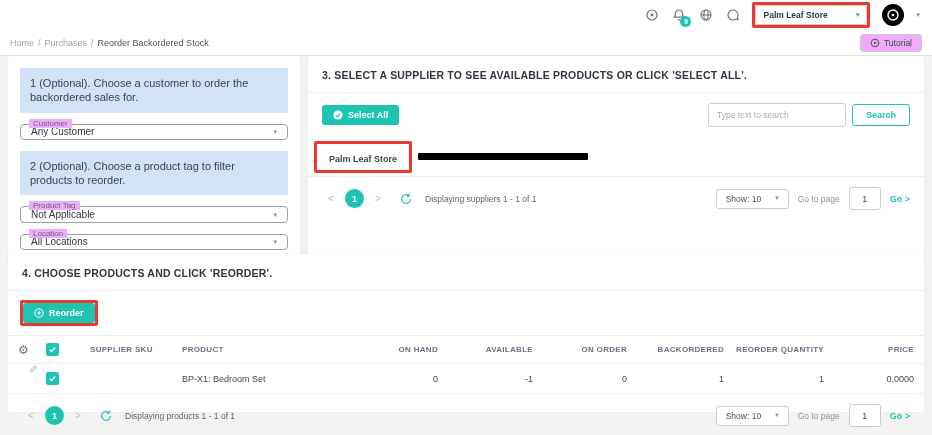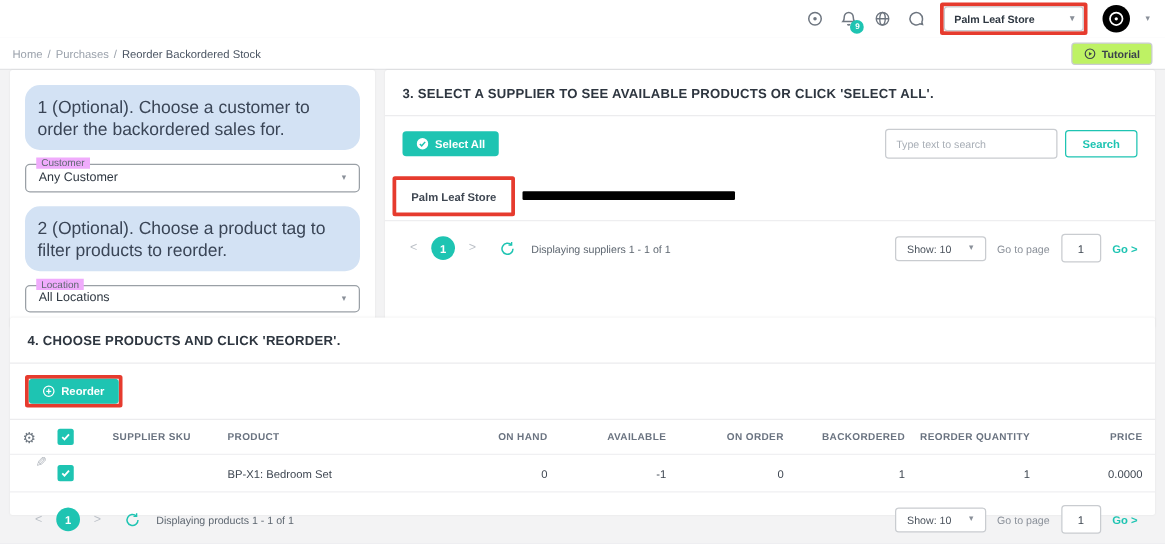--- a/index.html
+++ b/index.html
@@ -35,33 +35,33 @@
   .avatar svg { width:14px; height:14px; }
   
   .crumbbar {
     height:26px; background:#fff; border-bottom:1px solid #e3e4e6;
     display:flex; align-items:center; justify-content:space-between; padding:0 10px;
   }
   .crumbs { font-size:9px; color:#9aa1ab; }
   .crumbs .sep { margin:0 4px; color:#9aa1ab; }
   .crumb-current { color:#4a5462; }
   .tutorial-btn {
-    display:flex; align-items:center; gap:4px; background:#bef264; border:1px solid #c9ccd0;
-    border-radius:3px; padding:3px 9px; font-size:8.5px; font-weight:bold; color:#3c434c; cursor:pointer;
+    display:flex; align-items:center; gap:4px; background:#f0abfc; border:1px solid #c9ccd0;
+    border-radius:3px; padding:3px 9px; font-size:8.5px; font-weight:normal; color:#3c434c; cursor:pointer;
   }
   .tutorial-btn svg { width:10px; height:10px; }
   
   .card { position:absolute; background:#fff; border-radius:2px; box-shadow:0 0 2px rgba(0,0,0,.07); }
   .left-card  { left:8px;  top:56px; width:292px; height:206px; padding:12px; display:flex; flex-direction:column; gap:11px; }
   .right-card { left:308px; top:56px; width:616px; height:206px; }
   .bottom-card{ left:8px;  top:254px; width:916px; height:158px; }
   
   .banner {
-    background:#d3e2f4; color:#3a4556; font-size:14px; line-height:1.3;
-    padding:8px 10px; border-radius:12px;
+    background:#d3e2f4; color:#3a4556; font-size:11px; line-height:1.3;
+    padding:8px 10px; border-radius:2px;
   }
   .select-box {
     position:relative; border:1px solid #9aa0a6; border-radius:4px; height:30px;
     display:flex; align-items:center; justify-content:space-between; padding:0 10px;
     font-size:10px; color:#2f3842; cursor:pointer; background:#fff;
   }
   .select-box .flabel {
     position:absolute; top:-6px; left:8px; font-size:8px; color:#5f6771;
     background:#f0abfc; padding:0 4px;
   }
@@ -194,20 +194,25 @@
   </div>
 
   <div class="card left-card">
     <div class="banner">1 (Optional). Choose a customer to order the backordered sales for.</div>
     <div class="select-box">
       <span class="flabel">Customer</span>
       <span>Any Customer</span>
       <span class="caret">▾</span>
     </div>
     <div class="banner">2 (Optional). Choose a product tag to filter products to reorder.</div>
+    <div class="select-box">
+      <span class="flabel">Product Tag</span>
+      <span>Not Applicable</span>
+      <span class="caret">▾</span>
+    </div>
     <div class="select-box">
       <span class="flabel">Location</span>
       <span>All Locations</span>
       <span class="caret">▾</span>
     </div>
   </div>
 
   <div class="card right-card">
     <div class="panel-title">3. SELECT A SUPPLIER TO SEE AVAILABLE PRODUCTS OR CLICK 'SELECT ALL'.</div>
     <div class="toolbar">

